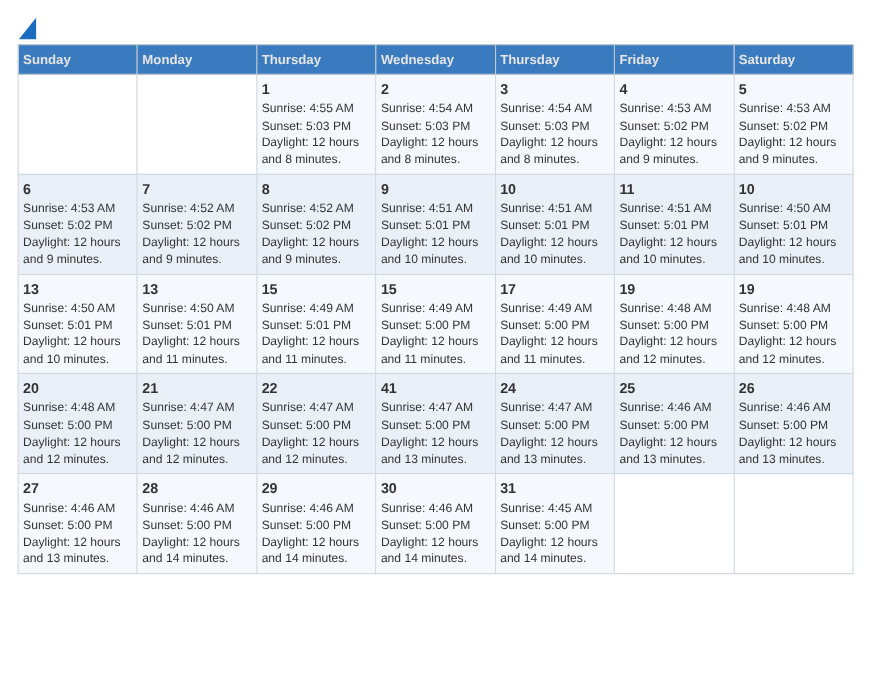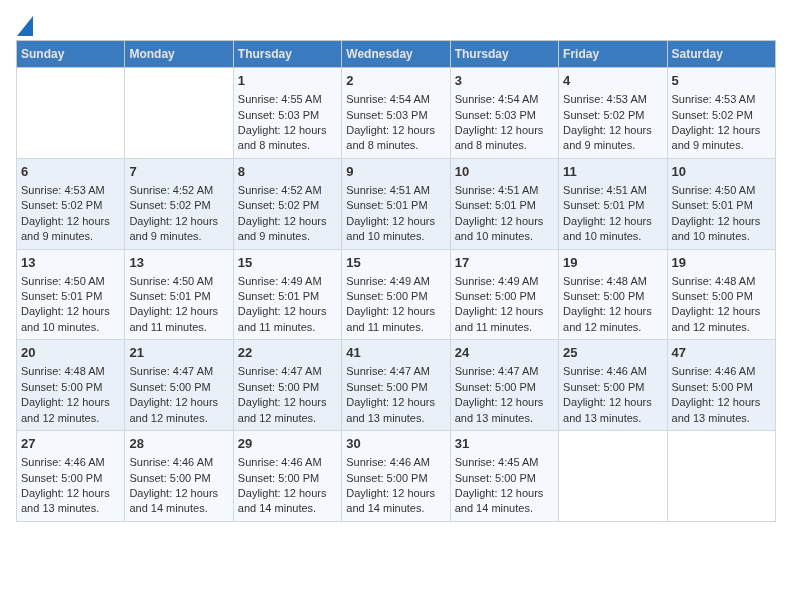--- a/index.html
+++ b/index.html
@@ -132,21 +132,21 @@
         <td><span class="day-number">19</span><span>Sunrise: 4:48 AM</span><br><span>Sunset: 5:00 PM</span><br><span>Daylight: 12 hours and 12 minutes.</span></td>
         <td><span class="day-number">19</span><span>Sunrise: 4:48 AM</span><br><span>Sunset: 5:00 PM</span><br><span>Daylight: 12 hours and 12 minutes.</span></td>
       </tr>
       <tr>
         <td><span class="day-number">20</span><span>Sunrise: 4:48 AM</span><br><span>Sunset: 5:00 PM</span><br><span>Daylight: 12 hours and 12 minutes.</span></td>
         <td><span class="day-number">21</span><span>Sunrise: 4:47 AM</span><br><span>Sunset: 5:00 PM</span><br><span>Daylight: 12 hours and 12 minutes.</span></td>
         <td><span class="day-number">22</span><span>Sunrise: 4:47 AM</span><br><span>Sunset: 5:00 PM</span><br><span>Daylight: 12 hours and 12 minutes.</span></td>
         <td><span class="day-number">41</span><span>Sunrise: 4:47 AM</span><br><span>Sunset: 5:00 PM</span><br><span>Daylight: 12 hours and 13 minutes.</span></td>
         <td><span class="day-number">24</span><span>Sunrise: 4:47 AM</span><br><span>Sunset: 5:00 PM</span><br><span>Daylight: 12 hours and 13 minutes.</span></td>
         <td><span class="day-number">25</span><span>Sunrise: 4:46 AM</span><br><span>Sunset: 5:00 PM</span><br><span>Daylight: 12 hours and 13 minutes.</span></td>
-        <td><span class="day-number">47</span><span>Sunrise: 4:46 AM</span><br><span>Sunset: 5:00 PM</span><br><span>Daylight: 12 hours and 13 minutes.</span></td>
+        <td><span class="day-number">26</span><span>Sunrise: 4:46 AM</span><br><span>Sunset: 5:00 PM</span><br><span>Daylight: 12 hours and 13 minutes.</span></td>
       </tr>
       <tr>
         <td><span class="day-number">27</span><span>Sunrise: 4:46 AM</span><br><span>Sunset: 5:00 PM</span><br><span>Daylight: 12 hours and 13 minutes.</span></td>
         <td><span class="day-number">28</span><span>Sunrise: 4:46 AM</span><br><span>Sunset: 5:00 PM</span><br><span>Daylight: 12 hours and 14 minutes.</span></td>
         <td><span class="day-number">29</span><span>Sunrise: 4:46 AM</span><br><span>Sunset: 5:00 PM</span><br><span>Daylight: 12 hours and 14 minutes.</span></td>
         <td><span class="day-number">30</span><span>Sunrise: 4:46 AM</span><br><span>Sunset: 5:00 PM</span><br><span>Daylight: 12 hours and 14 minutes.</span></td>
         <td><span class="day-number">31</span><span>Sunrise: 4:45 AM</span><br><span>Sunset: 5:00 PM</span><br><span>Daylight: 12 hours and 14 minutes.</span></td>
         <td class="empty-cell">&nbsp;</td>
         <td class="empty-cell">&nbsp;</td>
       </tr>

